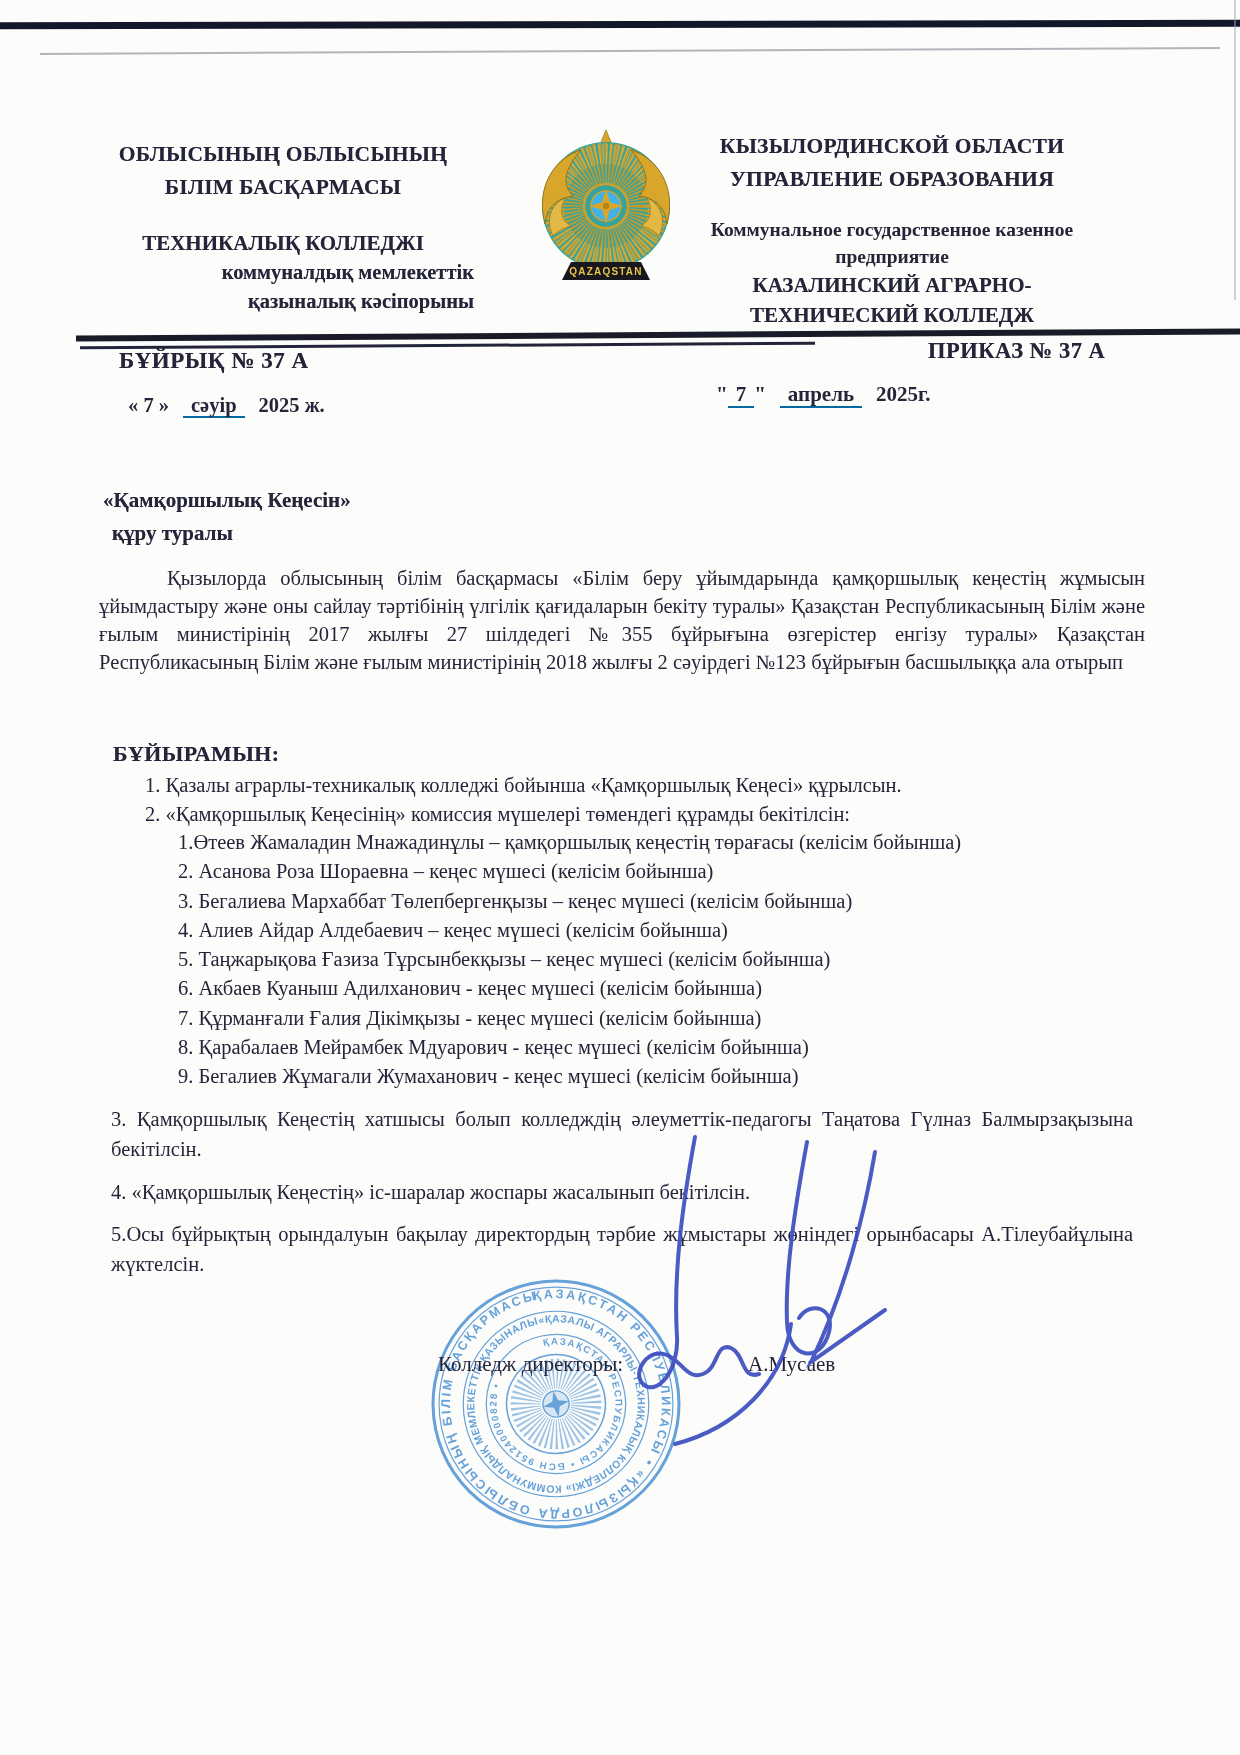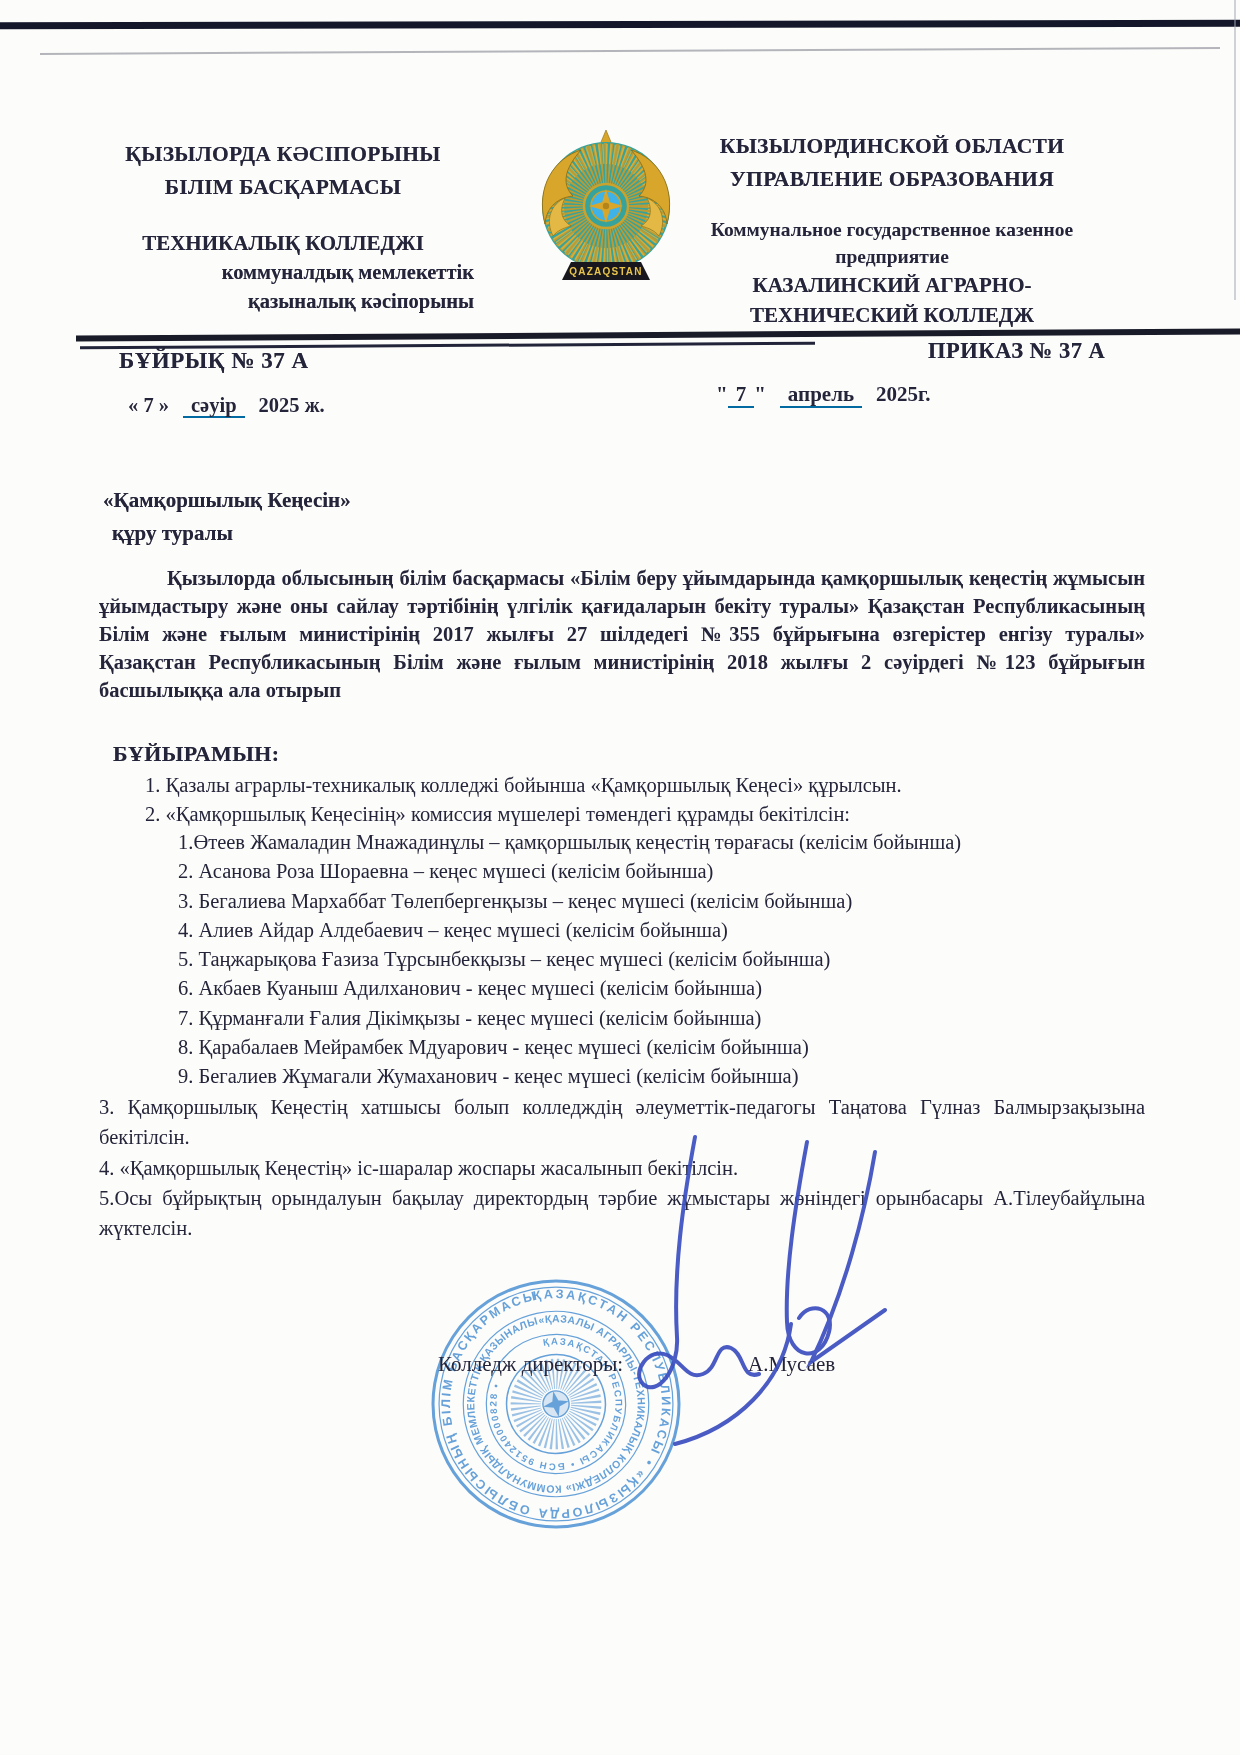--- a/index.html
+++ b/index.html
@@ -32,44 +32,44 @@
   .buyryk{left:119px;top:348px;font-size:23px;font-weight:700;letter-spacing:.5px;text-shadow:0 0 .6px rgba(25,25,50,.55);}
   .prikaz{left:928px;top:338px;font-size:22.5px;font-weight:700;letter-spacing:.5px;text-shadow:0 0 .6px rgba(25,25,50,.55);}
   .date-left{left:128px;top:394px;font-size:20.5px;font-weight:700;}
   .date-right{left:716px;top:382px;font-size:21px;font-weight:700;}
   .u{border-bottom:2px solid #0369a1;padding:0 8px;}
   .date-sp{display:inline-block;width:14px;}
   
   .subject{left:103px;top:484px;font-size:21px;font-weight:700;line-height:33px;text-shadow:0 0 .5px rgba(25,25,50,.5);}
   .subject .l2{padding-left:9px;}
   
-  .preamble{left:99px;top:564px;width:1046px;font-size:20.5px;line-height:28px;text-align:justify;text-indent:68px;font-weight:bold;}
+  .preamble{left:99px;top:564px;width:1046px;font-size:20.5px;line-height:28px;text-align:justify;text-indent:68px;}
   
   .buyramyn{left:113px;top:741px;font-size:22px;font-weight:700;letter-spacing:.4px;text-shadow:0 0 .6px rgba(25,25,50,.55);}
   .main-items{left:145px;top:771px;width:1000px;font-size:20.5px;line-height:28.5px;}
   .members{left:178px;top:828px;width:970px;font-size:20.5px;line-height:29.3px;}
   .clauses{left:99px;top:1092px;width:1046px;font-size:20.5px;line-height:30.3px;text-align:justify;}
-  .clauses p{margin:0;}
+  .clauses p{margin:12px;}
   
   .sig-label{left:438px;top:1352px;font-size:21px;z-index:3;}
   .sig-name{left:748px;top:1352px;font-size:21px;z-index:3;}
   .stamp{left:430px;top:1278px;width:252px;height:252px;z-index:2;}
   .signature{left:545px;top:1112px;width:350px;height:360px;z-index:4;}
 </style>
 </head>
 <body>
 
 <div class="page">
 
   <div class="abs scan-top"></div>
   <div class="abs scan-faint"></div>
   <div class="abs page-right-edge"></div>
 
   <div class="abs hdr-left">
-    <div class="org-line">ҚЫЗЫЛОРДА КӘСІПОРЫНЫ</div>
+    <div class="org-line">ОБЛЫСЫНЫҢ ОБЛЫСЫНЫҢ</div>
     <div class="org-line">БІЛІМ БАСҚАРМАСЫ</div>
     <div class="gap24"></div>
     <div class="college-line">ТЕХНИКАЛЫҚ КОЛЛЕДЖІ</div>
     <div class="college-sub">коммуналдық мемлекеттік</div>
     <div class="college-sub">қазыналық кәсіпорыны</div>
   </div>
 
   <svg class="abs emblem" viewBox="0 0 150 172">
     <path d="M75,6 L80,18 L75,30 L70,18 Z" fill="#d8a62a" stroke="#8a6a10" stroke-width="0.6"></path>
     <circle cx="75" cy="82" r="64" fill="#36a39c"></circle>

